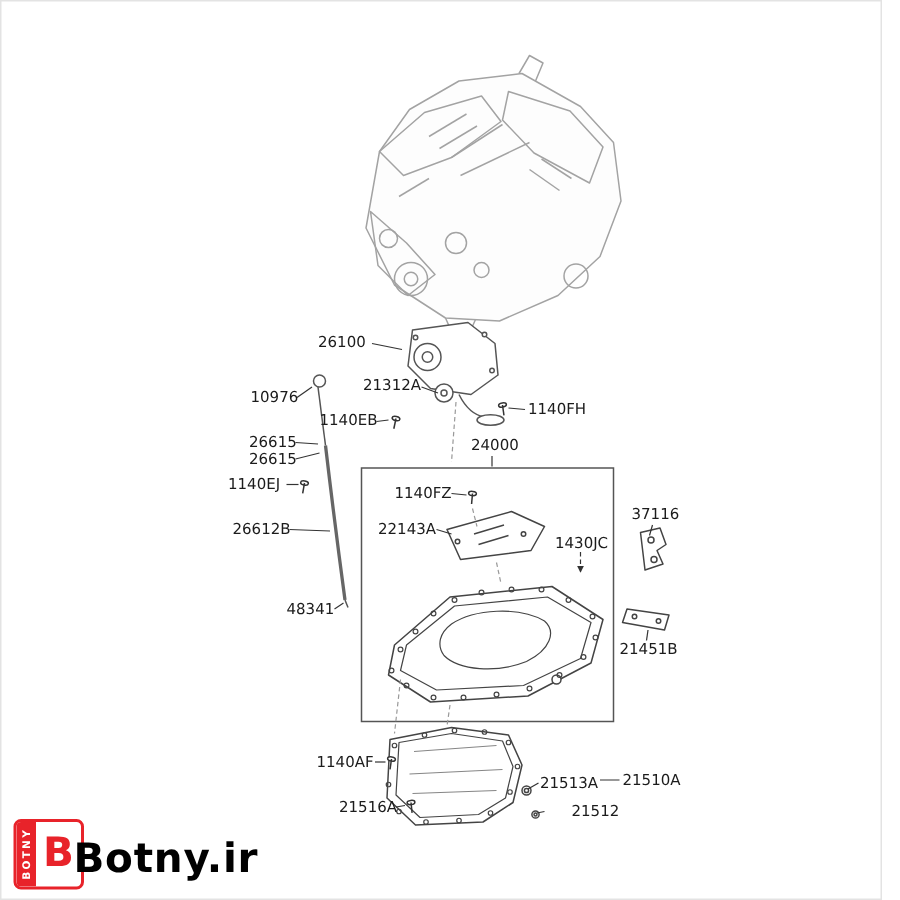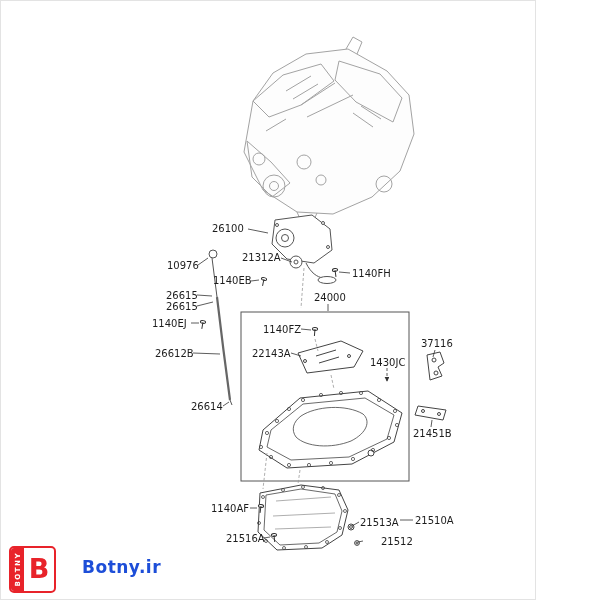--- a/index.html
+++ b/index.html
@@ -1,32 +1,32 @@
 <!DOCTYPE html>
 <html><head>
 <meta charset="utf-8">
 <style>
   html,body{margin:0;padding:0;background:#fff;}
-  .stage{position:relative;width:536px;height:600px;background:#ffffff;
+  .stage{position:relative;width:588px;height:600px;background:#ffffff;
          border:1px solid #e3e3e3;box-sizing:border-box;overflow:hidden;
          font-family:"DejaVu Sans","Liberation Sans",sans-serif;}
   .artwork{position:absolute;left:0;top:0;}
   .part-label{position:absolute;font-size:10px;color:#1c1c1c;white-space:nowrap;
               line-height:11px;letter-spacing:0;}
   
   .logo-box{position:absolute;left:8px;top:545px;width:47px;height:47px;
             border:2.5px solid #e8232a;border-radius:5px;background:#fff;
             display:flex;overflow:hidden;box-sizing:border-box;}
   .logo-strip{width:13px;background:#e8232a;color:#fff;display:flex;
               align-items:center;justify-content:center;}
   .logo-strip span{writing-mode:vertical-rl;transform:rotate(180deg);
                    font-size:7px;font-weight:bold;letter-spacing:1.5px;}
   .logo-main{flex:1;display:flex;align-items:center;justify-content:center;
              color:#e8232a;font-size:27px;font-weight:bold;padding-bottom:2px;}
-  .site-name{position:absolute;left:81px;top:556px;font-size:17px;color:#1d4ed8;
+  .site-name{position:absolute;left:48px;top:556px;font-size:27px;color:#000000;
              font-weight:bold;letter-spacing:0.5px;}
 </style>
 </head>
 <body>
 
 <div class="stage">
 
   <svg class="artwork" width="600" height="600" viewBox="0 0 600 600">
     <defs>
       <marker id="arrow" markerWidth="7" markerHeight="7" refX="5" refY="3" orient="auto">
@@ -218,21 +218,21 @@
   <div class="part-label" style="left:351px;top:267px">1140FH</div>
   <div class="part-label" style="left:165px;top:289px">26615</div>
   <div class="part-label" style="left:165px;top:300px">26615</div>
   <div class="part-label" style="left:313px;top:291px">24000</div>
   <div class="part-label" style="left:151px;top:317px">1140EJ</div>
   <div class="part-label" style="left:154px;top:347px">26612B</div>
   <div class="part-label" style="left:262px;top:323px">1140FZ</div>
   <div class="part-label" style="left:251px;top:347px">22143A</div>
   <div class="part-label" style="left:369px;top:356px">1430JC</div>
   <div class="part-label" style="left:420px;top:337px">37116</div>
-  <div class="part-label" style="left:190px;top:400px">26614</div>
+  <div class="part-label" style="left:190px;top:400px">48341</div>
   <div class="part-label" style="left:412px;top:427px">21451B</div>
   <div class="part-label" style="left:210px;top:502px">1140AF</div>
   <div class="part-label" style="left:359px;top:516px">21513A</div>
   <div class="part-label" style="left:414px;top:514px">21510A</div>
   <div class="part-label" style="left:225px;top:532px">21516A</div>
   <div class="part-label" style="left:380px;top:535px">21512</div>
 
   <div class="logo-box">
     <div class="logo-strip">
       <span>BOTNY</span>

